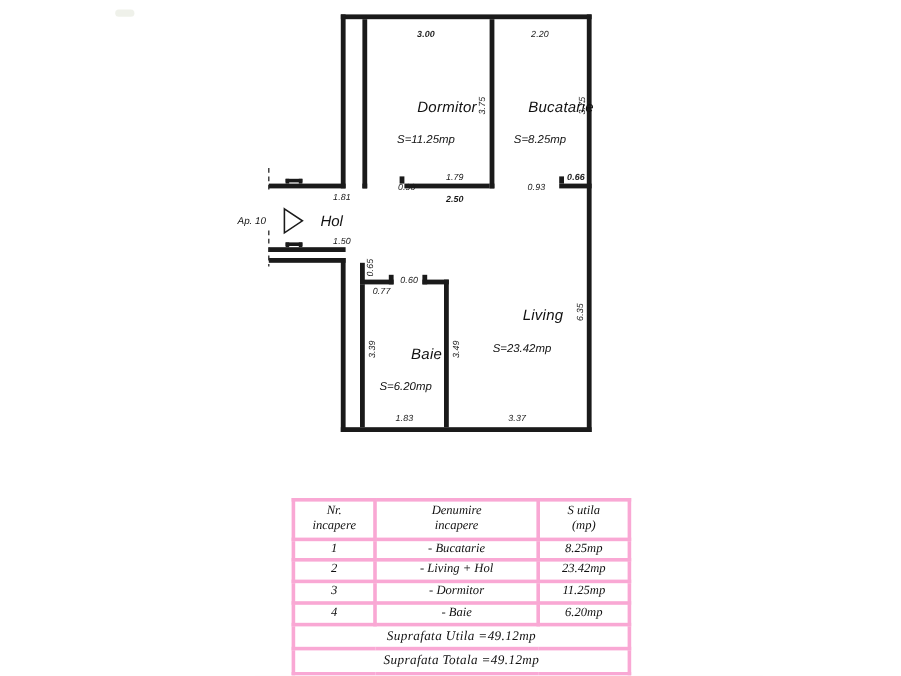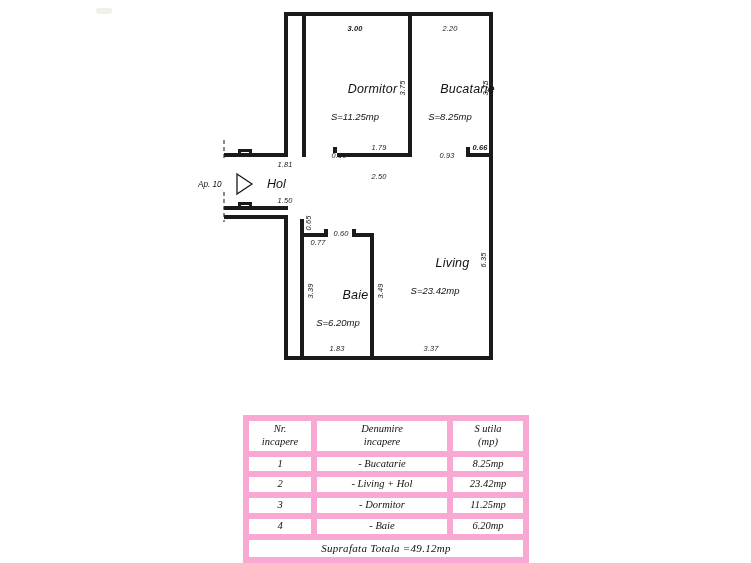--- a/index.html
+++ b/index.html
@@ -53,21 +53,21 @@
 
   
   #tablewrap{
     position:absolute;left:243px;top:415px;width:280px;
   }
   table.plan-table{
     border-collapse:collapse;width:280px;background:#fff;
     table-layout:fixed;
   }
   table.plan-table td,table.plan-table th{
-    border:6px solid #f9a8d4;
+    border:3px solid #f9a8d4;
     font-family:"Liberation Serif",serif;
     font-style:italic;
     font-size:10.5px;
     color:#111;
     padding:1px 3px;
     text-align:center;
     line-height:1.22;
     font-weight:normal;
   }
   table.plan-table th{font-size:10.5px;padding:2px 3px;}
@@ -175,21 +175,21 @@
     <div class="hol" style="left:267px;top:177px;">Hol</div>
 
     <div class="aplabel" style="left:198px;top:180px;">Ap. 10</div>
 
     <div class="dim c" style="left:355px;top:24px;font-weight:bold;">3.00</div>
     <div class="dim c" style="left:450px;top:24px;">2.20</div>
 
     <div class="dim c" style="left:285px;top:160px;">1.81</div>
     <div class="dim c" style="left:321px;top:151px;padding-left:36px;">0.90</div>
     <div class="dim c" style="left:379px;top:143px;">1.79</div>
-    <div class="dim c" style="left:379px;top:172px;">2.50</div>
+    <div class="dim c" style="left:379px;top:161px;font-weight:bold;">2.50</div>
     <div class="dim c" style="left:447px;top:151px;">0.93</div>
     <div class="dim c" style="left:480px;top:143px;font-weight:bold;">0.66</div>
 
     <div class="dim c" style="left:285px;top:196px;">1.50</div>
 
     <div class="dim c" style="left:318px;top:238px;">0.77</div>
     <div class="dim c" style="left:341px;top:229px;">0.60</div>
 
     <div class="dim c" style="left:337px;top:344px;">1.83</div>
     <div class="dim c" style="left:431px;top:344px;">3.37</div>
@@ -241,19 +241,22 @@
           <td class="nr">3</td>
           <td class="den">- Dormitor</td>
           <td class="sval">11.25mp</td>
         </tr>
         <tr>
           <td class="nr">4</td>
           <td class="den">- Baie</td>
           <td class="sval">6.20mp</td>
         </tr>
         <tr class="total">
+          <td colspan="3">Suprafata  Utila  =49.12mp</td>
+        </tr>
+        <tr class="total">
           <td colspan="3">Suprafata  Totala  =49.12mp</td>
         </tr>
       </tbody>
     </table>
   </div>
 
 </div>
 
 </body></html>

